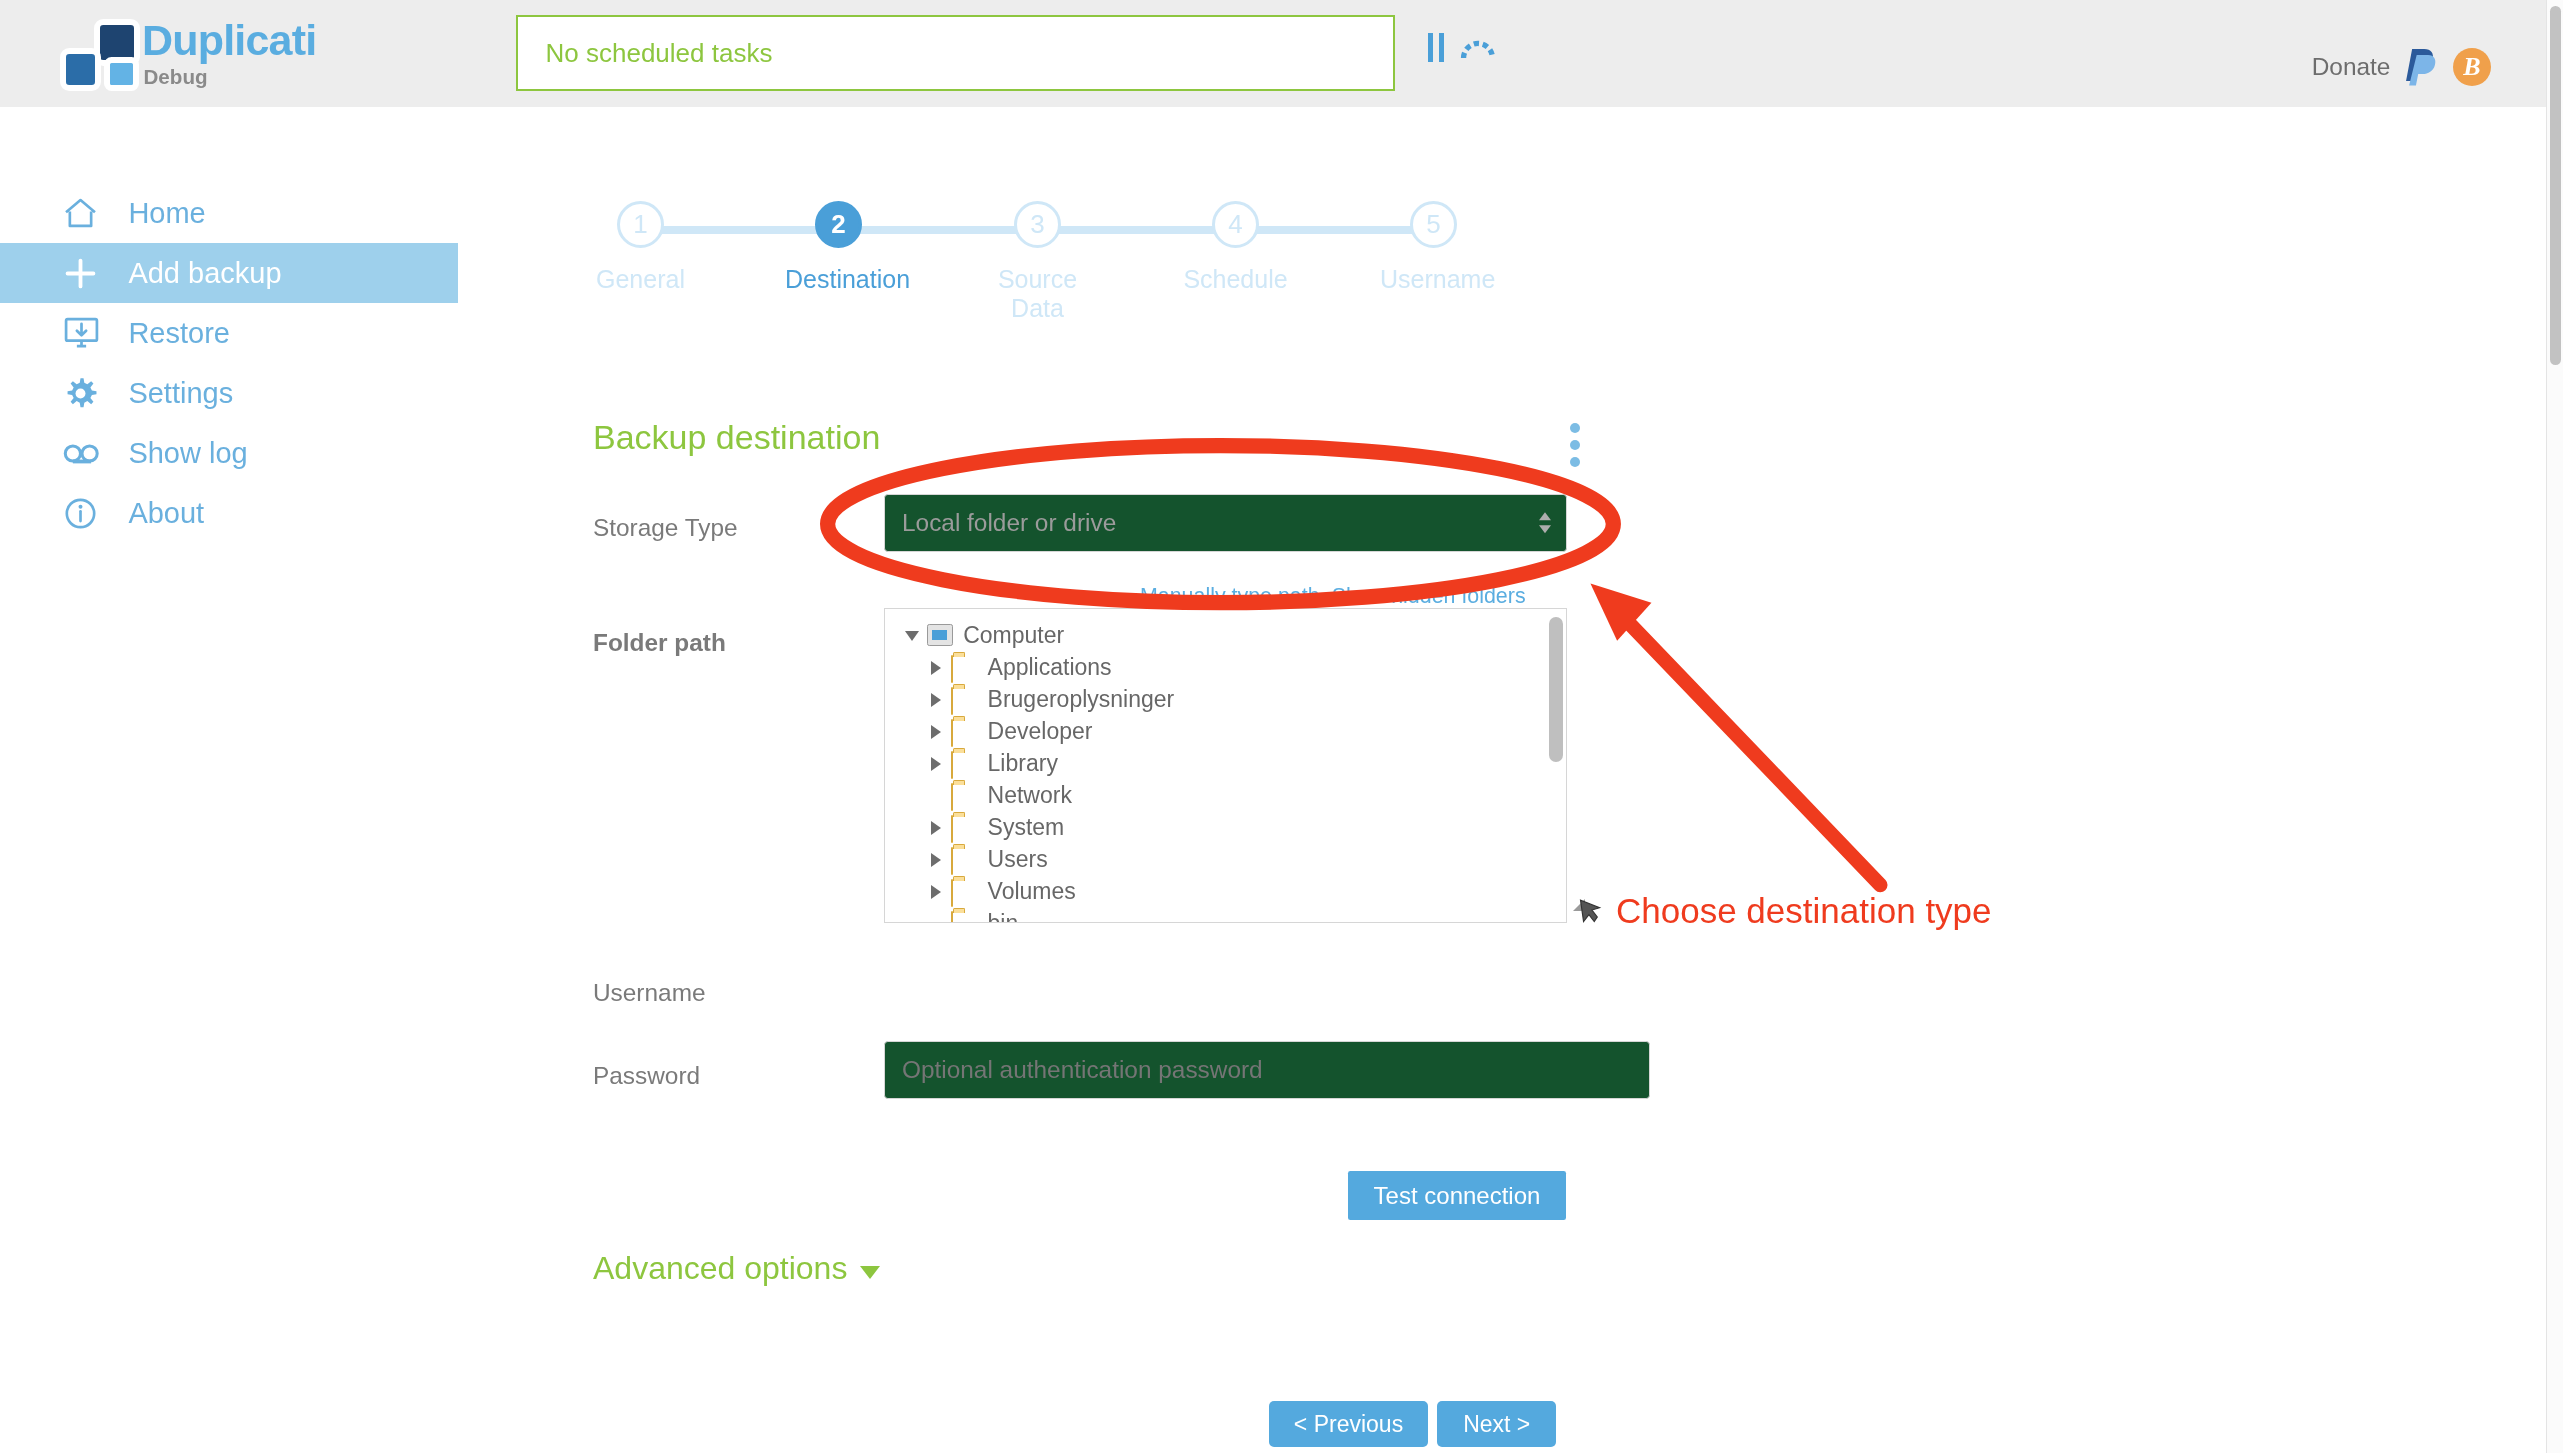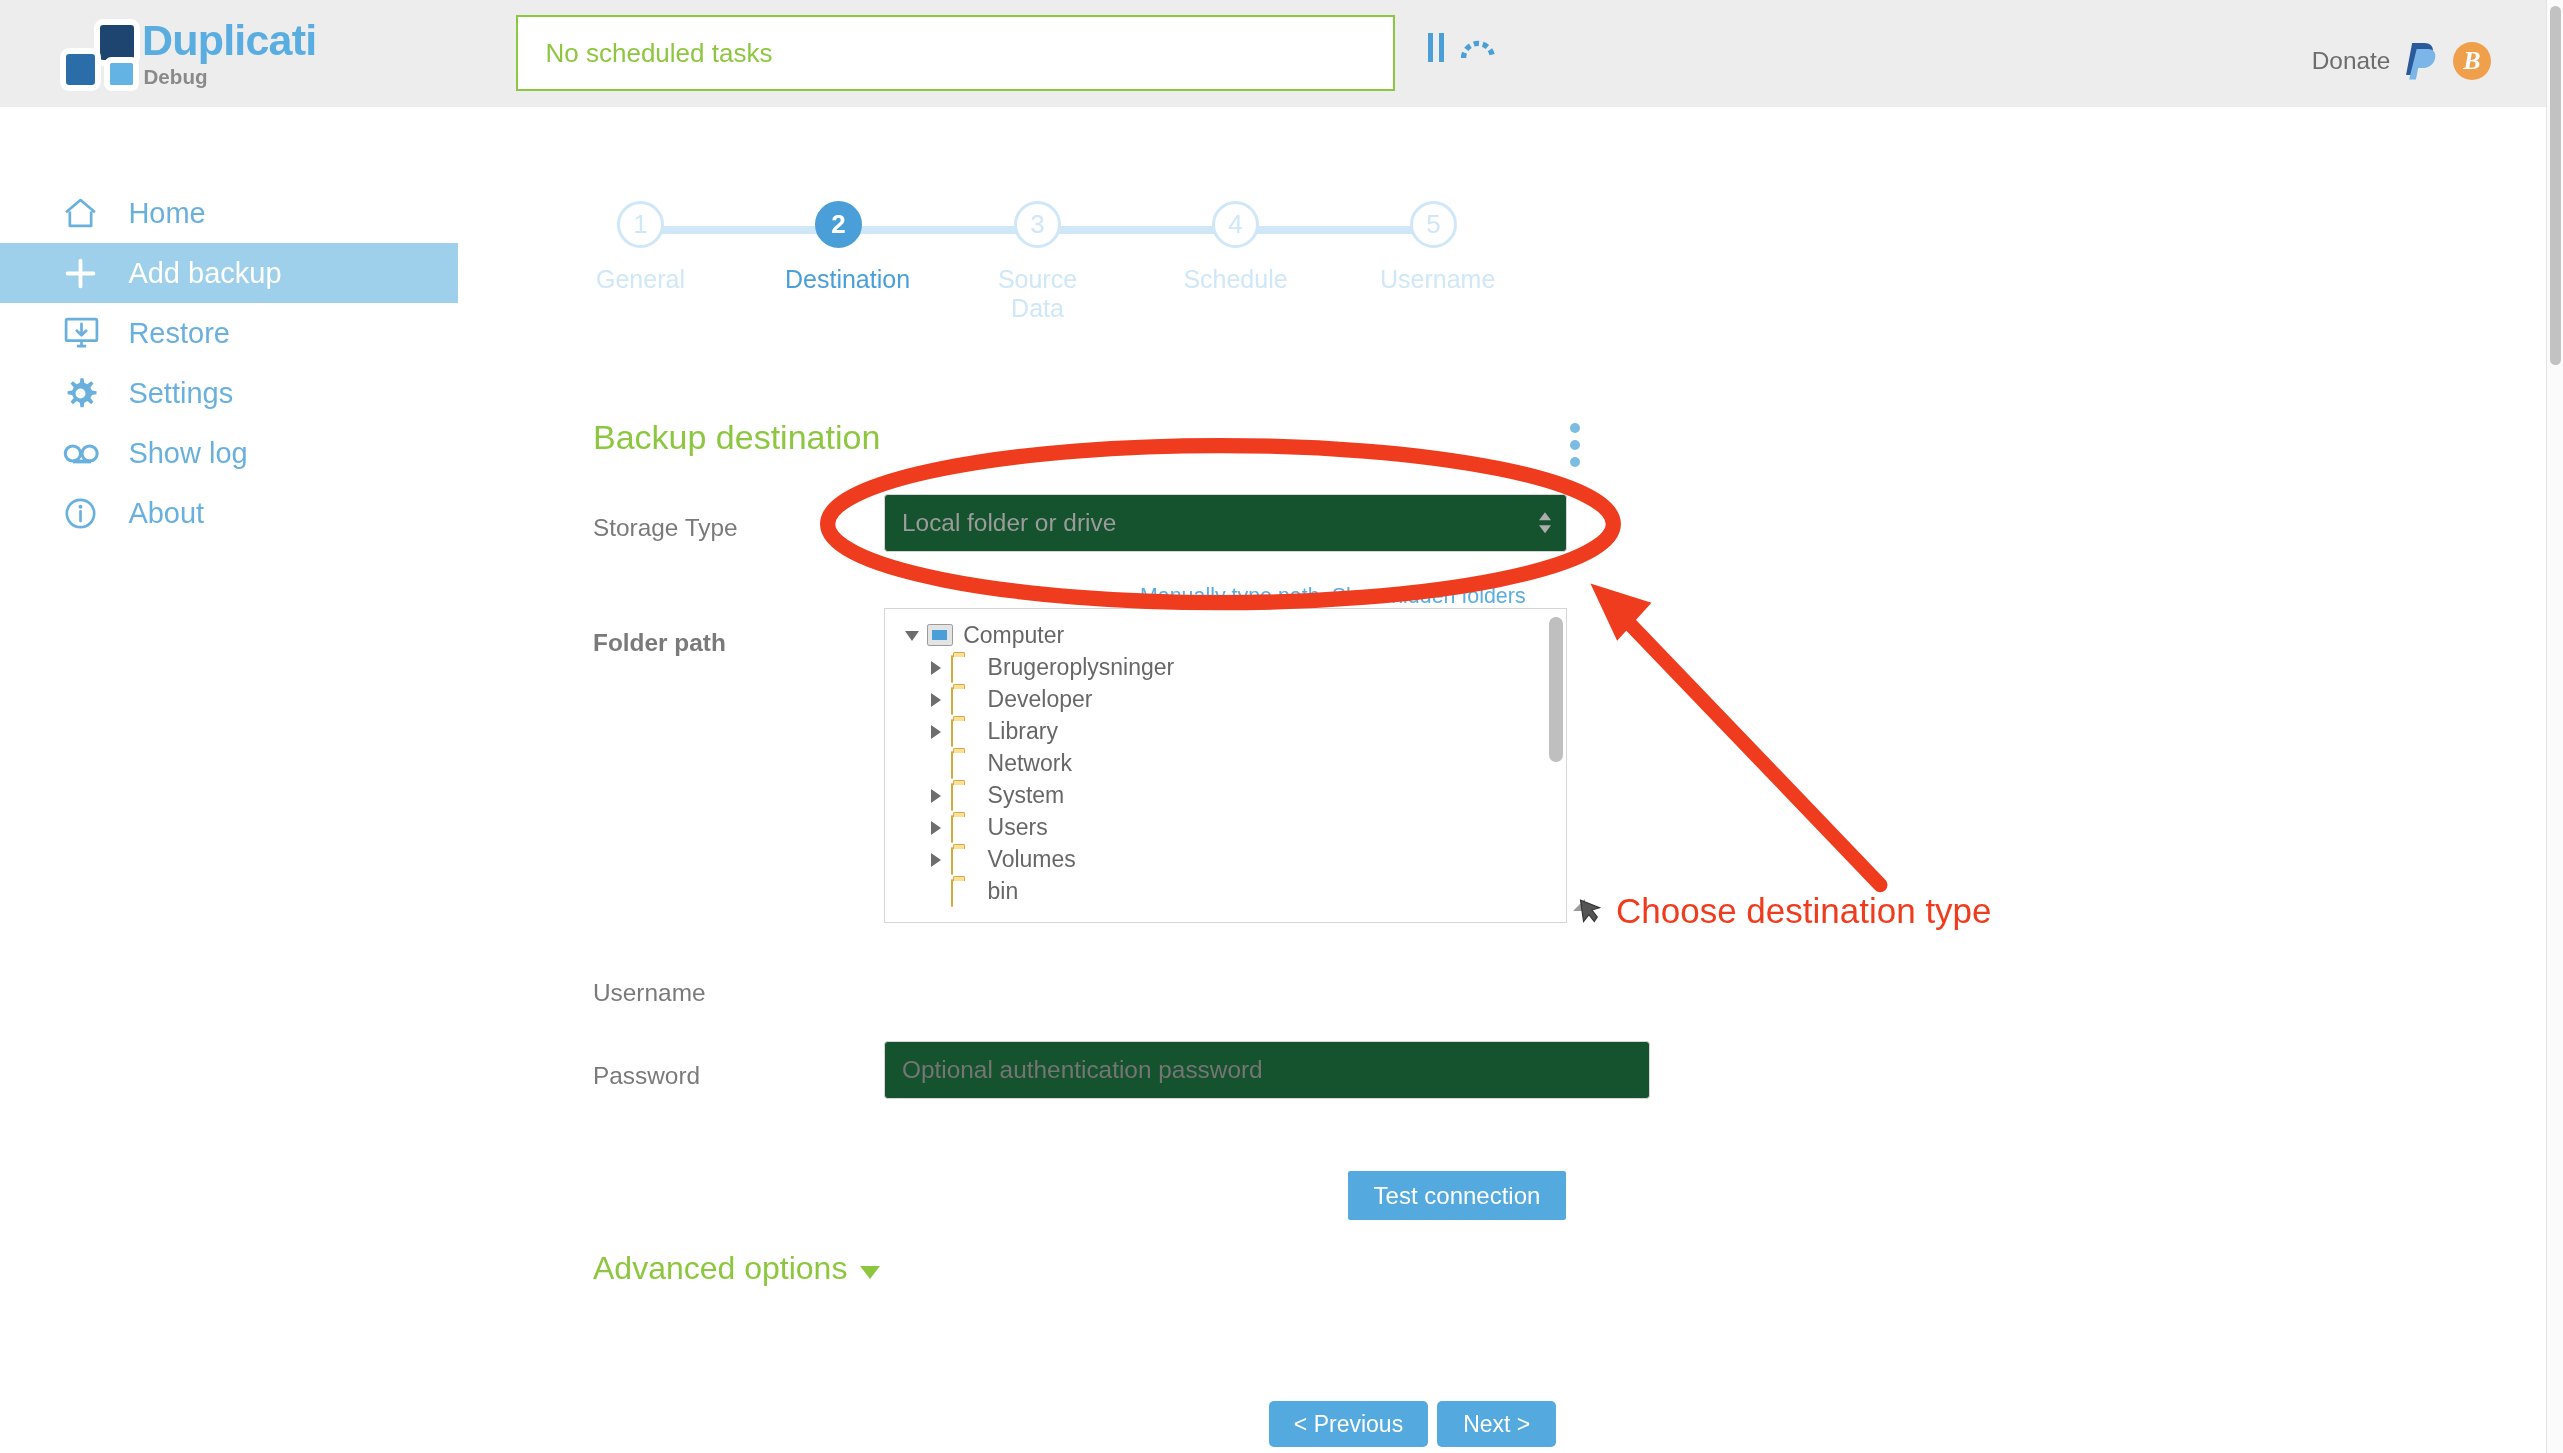--- a/index.html
+++ b/index.html
@@ -45,21 +45,21 @@
 
   #header-controls {
     position: absolute; left: 1428px; top: 32px;
     display: flex; align-items: center; gap: 15.3px;
   }
   #pause-icon { display: flex; gap: 5.3px; }
   #pause-icon i { display: block; width: 5.3px; height: 29px; background: #4a9fd8; }
   #throttle-icon { width: 38px; height: 30.5px; position: relative; }
 
   #donate-group {
-    position: absolute; right: 72px; top: 40px;
+    position: absolute; right: 72px; top: 46px;
     display: flex; align-items: center; gap: 15.3px;
   }
   #donate-label { font-size: 24.4px; color: #6d6d6d; }
   #paypal-icon { width: 32px; height: 41px; position: relative; }
   #bitcoin-icon {
     width: 38px; height: 38px; border-radius: 50%;
     background: #f0a04b; color: #ffffff;
     font-size: 26px; font-weight: bold; font-style: italic;
     display: flex; align-items: center; justify-content: center;
     font-family: "Liberation Serif", serif;
@@ -416,20 +416,27 @@
       <div class="tree-row">
         <span class="tree-caret">
             <span class="caret-down"></span>
           </span>
         <span class="tree-ico">
             <span class="computer-ico"></span>
           </span>
         <span>Computer</span>
       </div>
 
+      <div class="tree-row" style="padding-left:24.4px;">
+        <span class="tree-caret">
+            <span class="caret-right"></span>
+          </span>
+        <span class="tree-ico"><span class="folder-ico"></span></span>
+        <span>Applications</span>
+      </div>
 
       <div class="tree-row" style="padding-left:24.4px;">
         <span class="tree-caret">
             <span class="caret-right"></span>
           </span>
         <span class="tree-ico"><span class="folder-ico"></span></span>
         <span>Brugeroplysninger</span>
       </div>
 
       <div class="tree-row" style="padding-left:24.4px;">

